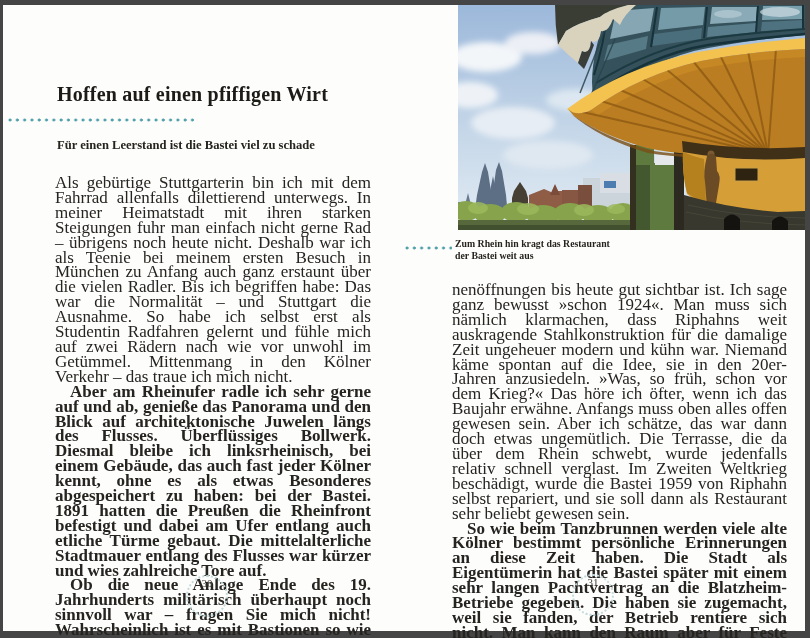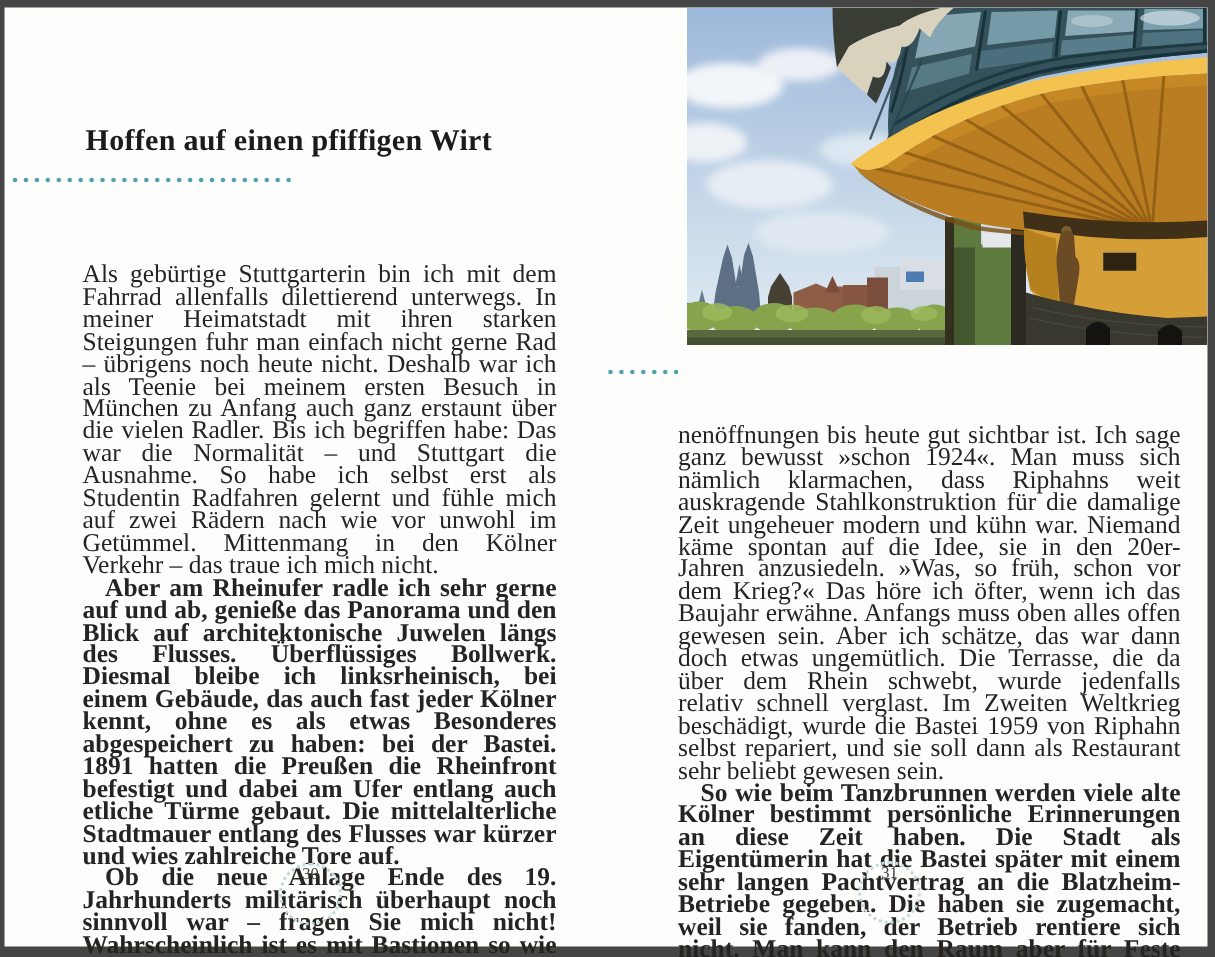--- a/index.html
+++ b/index.html
@@ -34,20 +34,21 @@
 </style>
 </head>
 <body>
 
 <div class="book">
   <div class="spread">
 
     <section class="page page-left">
       <h1 class="chapter-title">Hoffen auf einen pfiffigen Wirt</h1>
       <div class="dotrule title-rule"></div>
+      <h2 class="chapter-subtitle">Für einen Leerstand ist die Bastei viel zu schade</h2>
       <div class="body body-left">
         <p lang="de">Als gebürtige Stuttgarterin bin ich mit dem Fahrrad allenfalls dilettierend unterwegs. In meiner Heimatstadt mit ihren starken Steigungen fuhr man einfach nicht gerne Rad – übrigens noch heute nicht. Deshalb war ich als Teenie bei meinem ersten Besuch in München zu Anfang auch ganz erstaunt über die vielen Radler. Bis ich begriffen habe: Das war die Normalität – und Stuttgart die Ausnahme. So habe ich selbst erst als Studentin Radfahren gelernt und fühle mich auf zwei Rädern nach wie vor unwohl im Getümmel. Mittenmang in den Kölner Verkehr – das traue ich mich nicht.</p>
         <p lang="de">Aber am Rheinufer radle ich sehr gerne auf und ab, genieße das Panorama und den Blick auf architektonische Juwelen längs des Flusses. Überflüssiges Bollwerk. Diesmal bleibe ich linksrheinisch, bei einem Gebäude, das auch fast jeder Kölner kennt, ohne es als etwas Besonderes abgespeichert zu haben: bei der Bastei. 1891 hatten die Preußen die Rheinfront befestigt und dabei am Ufer entlang auch etliche Türme gebaut. Die mittelalterliche Stadtmauer entlang des Flusses war kürzer und wies zahlreiche Tore auf.</p>
         <p lang="de">Ob die neue Anlage Ende des 19. Jahrhunderts militärisch überhaupt noch sinnvoll war – fragen Sie mich nicht! Wahrscheinlich ist es mit Bastionen so wie mit Waffen: Man schafft sie für großes Geld an und ist heilfroh, wenn man sie am Ende nicht braucht. Das preußische Bollwerk war jedenfalls spätestens nach dem Ersten Weltkrieg überflüssig geworden. Und so errichtete der Architekt Wilhelm Riphahn schon 1924 ein Restaurant auf dem Untergeschoss von einem der alten Bastionstürme, das mit seinen Kano-</p>
       </div>
       <div class="badge badge-left">
         <span>30</span>
       </div>
     </section>
 
@@ -179,20 +180,24 @@
           <g stroke="#4a493c" stroke-width="1" fill="none" opacity="0.8">
             <path d="M230,200 Q280,212 347,213"></path>
             <path d="M228,207 Q280,219 347,220"></path>
           </g>
           <path fill="#141310" d="M266,225 L266,214 Q274,205 282,214 L282,225 Z"></path>
           <path fill="#141310" d="M314,225 L314,216 Q322,207 330,216 L330,225 Z"></path>
         </svg>
       </div>
 
       <div class="dotrule caption-rule"></div>
+      <div class="caption">
+        <span>Zum Rhein hin kragt das Restaurant</span><br>
+        <span>der Bastei weit aus</span>
+      </div>
 
       <div class="body body-right">
         <p lang="de">nenöffnungen bis heute gut sichtbar ist. Ich sage ganz bewusst »schon 1924«. Man muss sich nämlich klarmachen, dass Riphahns weit auskragende Stahlkonstruktion für die damalige Zeit ungeheuer modern und kühn war. Niemand käme spontan auf die Idee, sie in den 20er-Jahren anzusiedeln. »Was, so früh, schon vor dem Krieg?« Das höre ich öfter, wenn ich das Baujahr erwähne. Anfangs muss oben alles offen gewesen sein. Aber ich schätze, das war dann doch etwas ungemütlich. Die Terrasse, die da über dem Rhein schwebt, wurde jedenfalls relativ schnell verglast. Im Zweiten Weltkrieg beschädigt, wurde die Bastei 1959 von Riphahn selbst repariert, und sie soll dann als Restaurant sehr beliebt gewesen sein.</p>
         <p lang="de">So wie beim Tanzbrunnen werden viele alte Kölner bestimmt persönliche Erinnerungen an diese Zeit haben. Die Stadt als Eigentümerin hat die Bastei später mit einem sehr langen Pachtvertrag an die Blatzheim-Betriebe gegeben. Die haben sie zugemacht, weil sie fanden, der Betrieb rentiere sich nicht. Man kann den Raum aber für Feste und kleinere Bankette mieten. So war ich einmal drin als Gast einer Karnevalsgesellschaft, und ich kann sagen: Man sitzt wirklich sehr schick dort oben. Den meisten Kölnern aber ist</p>
       </div>
       <div class="badge badge-right">
         <span>31</span>
       </div>
     </section>
 

